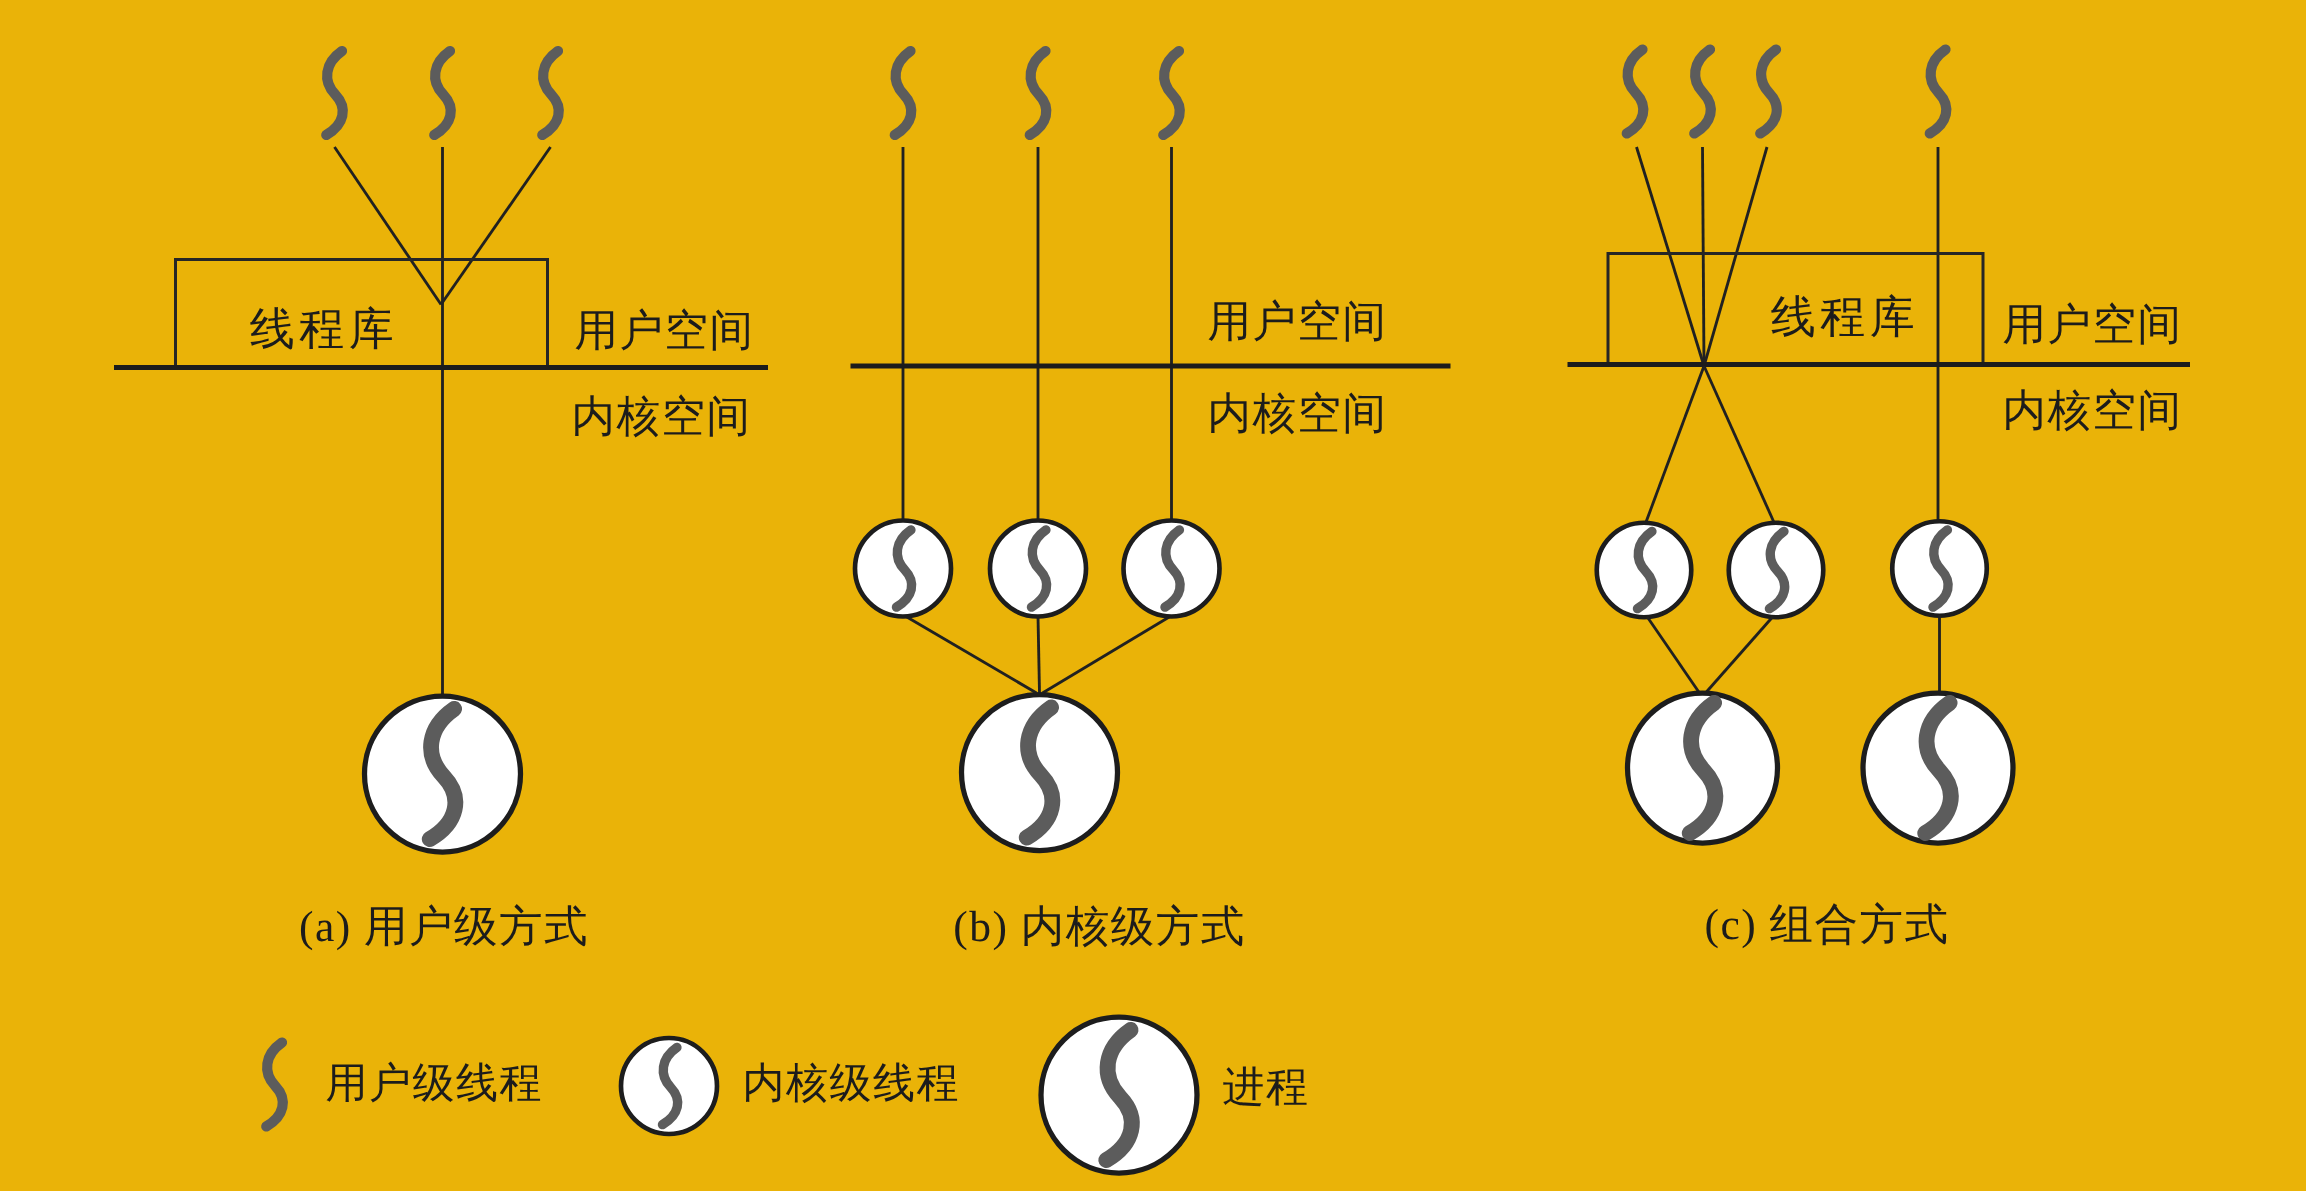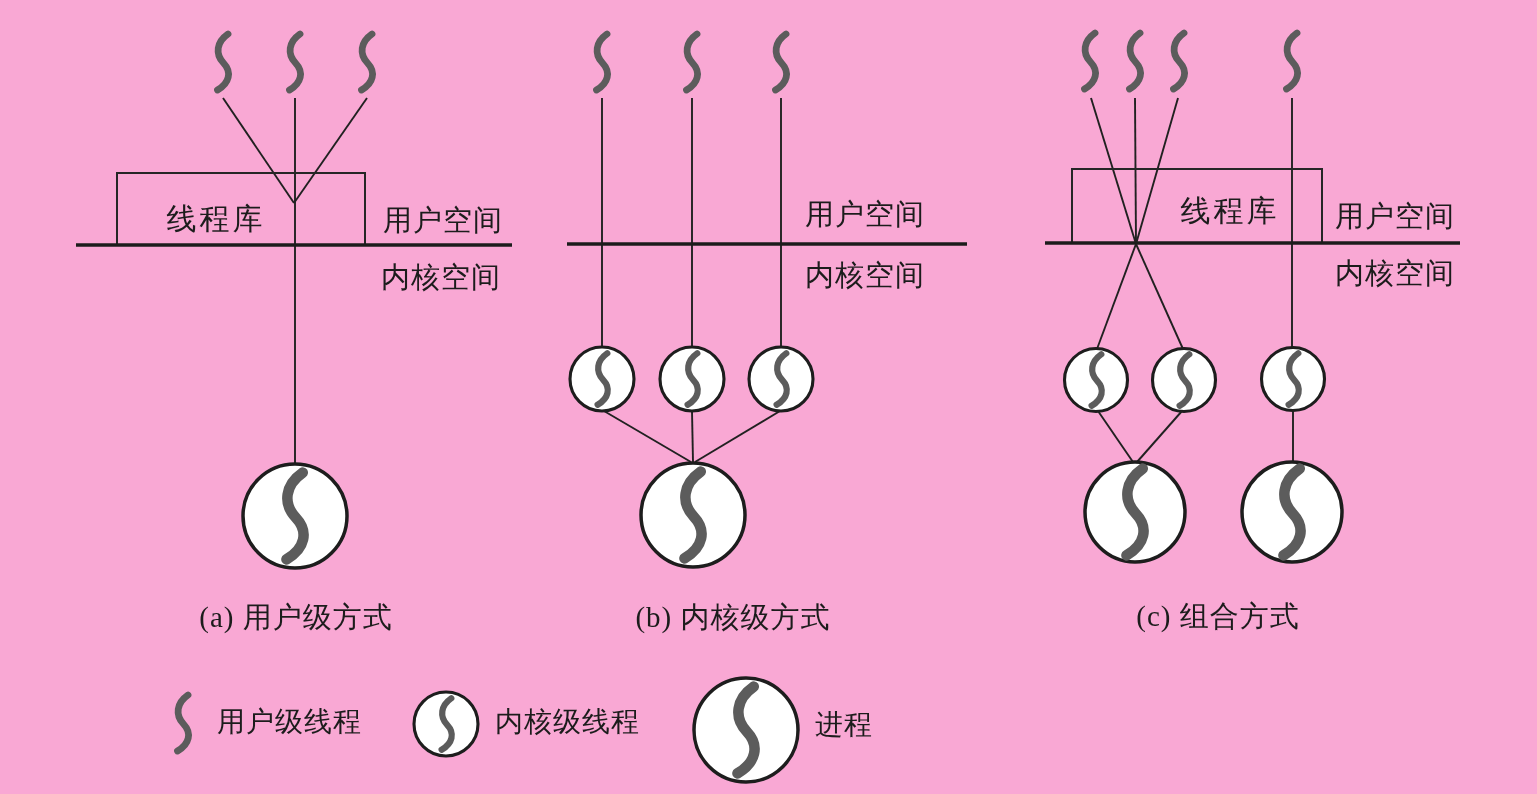--- a/index.html
+++ b/index.html
@@ -1,16 +1,16 @@
 <!DOCTYPE html>
 <html><head>
 <meta charset="utf-8">
 <style>
   html,body{margin:0;padding:0;background:#ffffff;}
-  .page{position:relative;width:1537px;height:794px;background:#f9a8d4;overflow:hidden;
+  .page{position:relative;width:1537px;height:794px;background:#eab308;overflow:hidden;
         font-family:"Liberation Serif","DejaVu Serif",serif;}
   svg{display:block;}
   .thin-line{stroke:#212121;stroke-width:1.9;fill:none;}
   .boundary{stroke:#1c1c1c;stroke-width:3.4;fill:none;}
   .libbox{stroke:#262626;stroke-width:2;fill:none;}
   .circ-small{stroke:#1d1d1d;stroke-width:3.1;fill:#ffffff;}
   .circ-big{stroke:#1d1d1d;stroke-width:3.5;fill:#ffffff;}
   .squig{stroke:#5c5c5c;fill:none;}
   .cjk{fill:#1c1c1c;letter-spacing:1px;}
   .t29{font-size:29px;}

